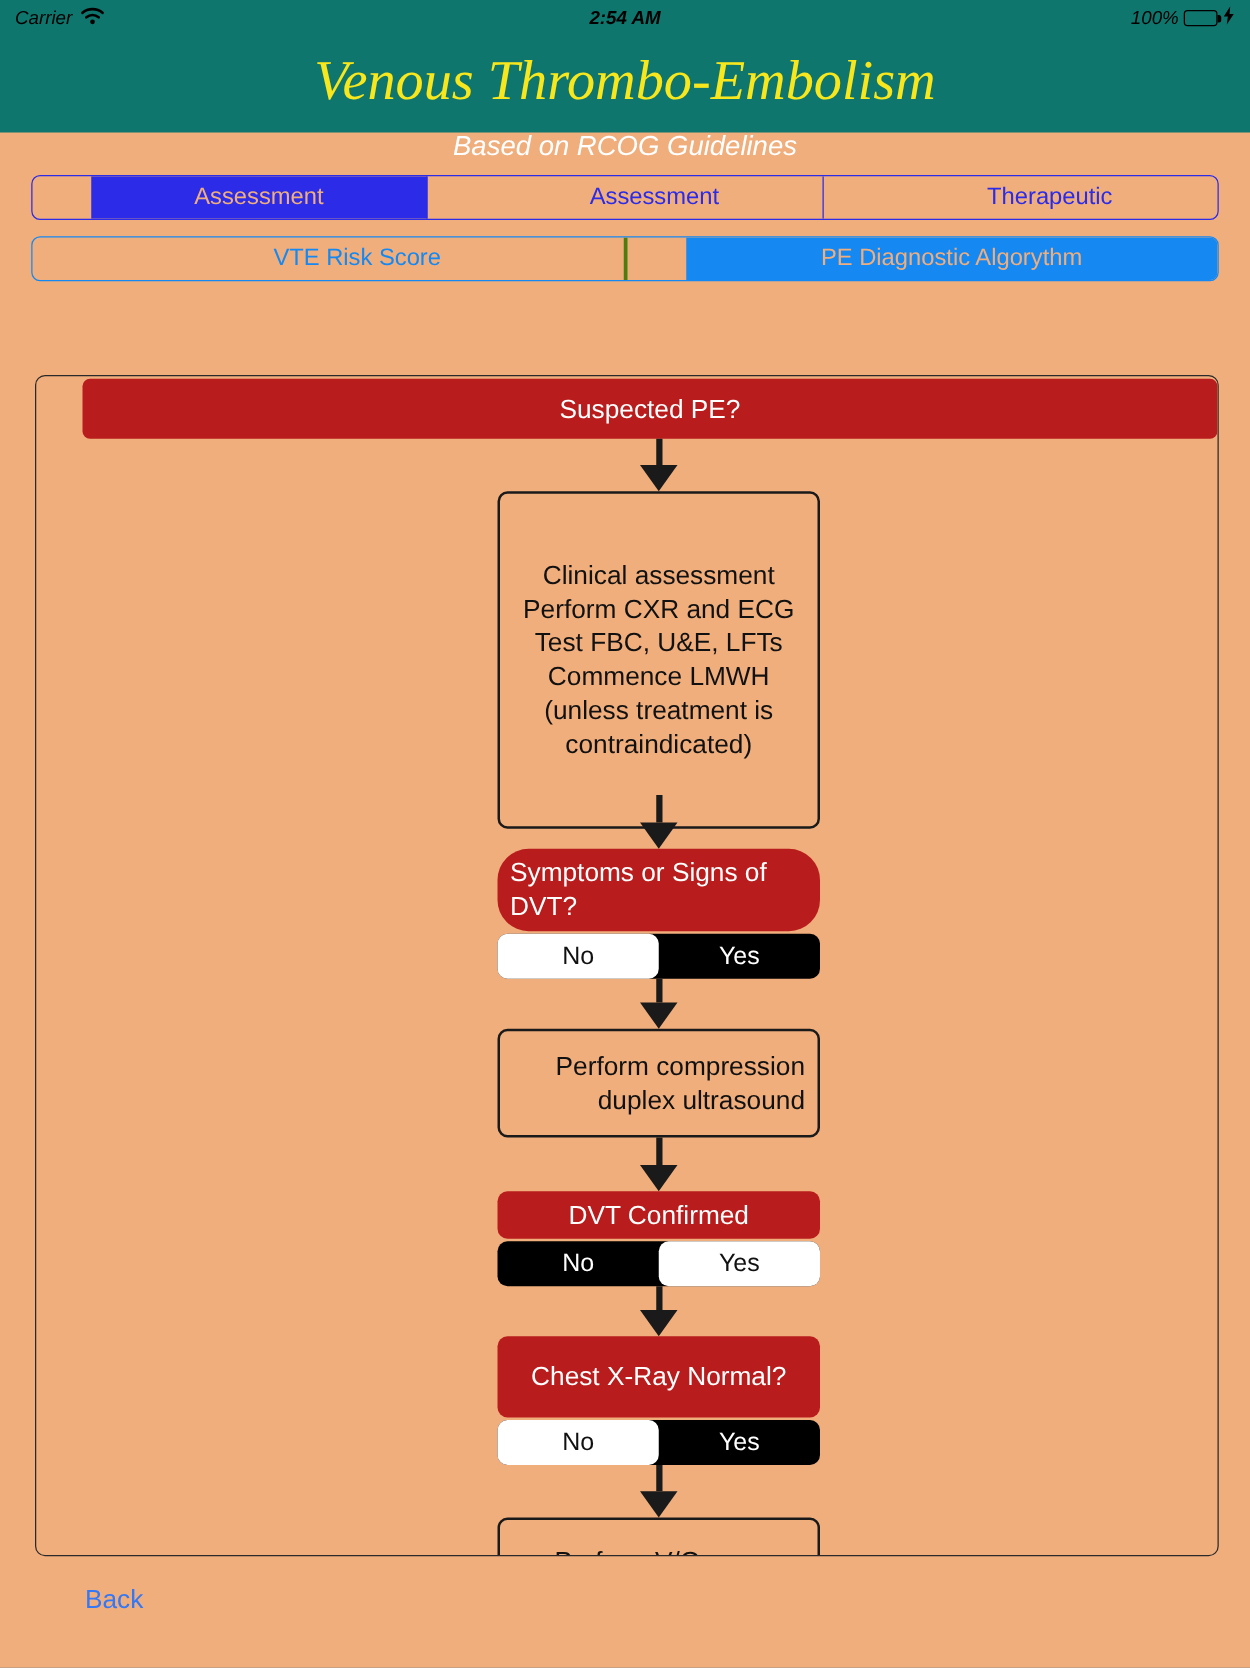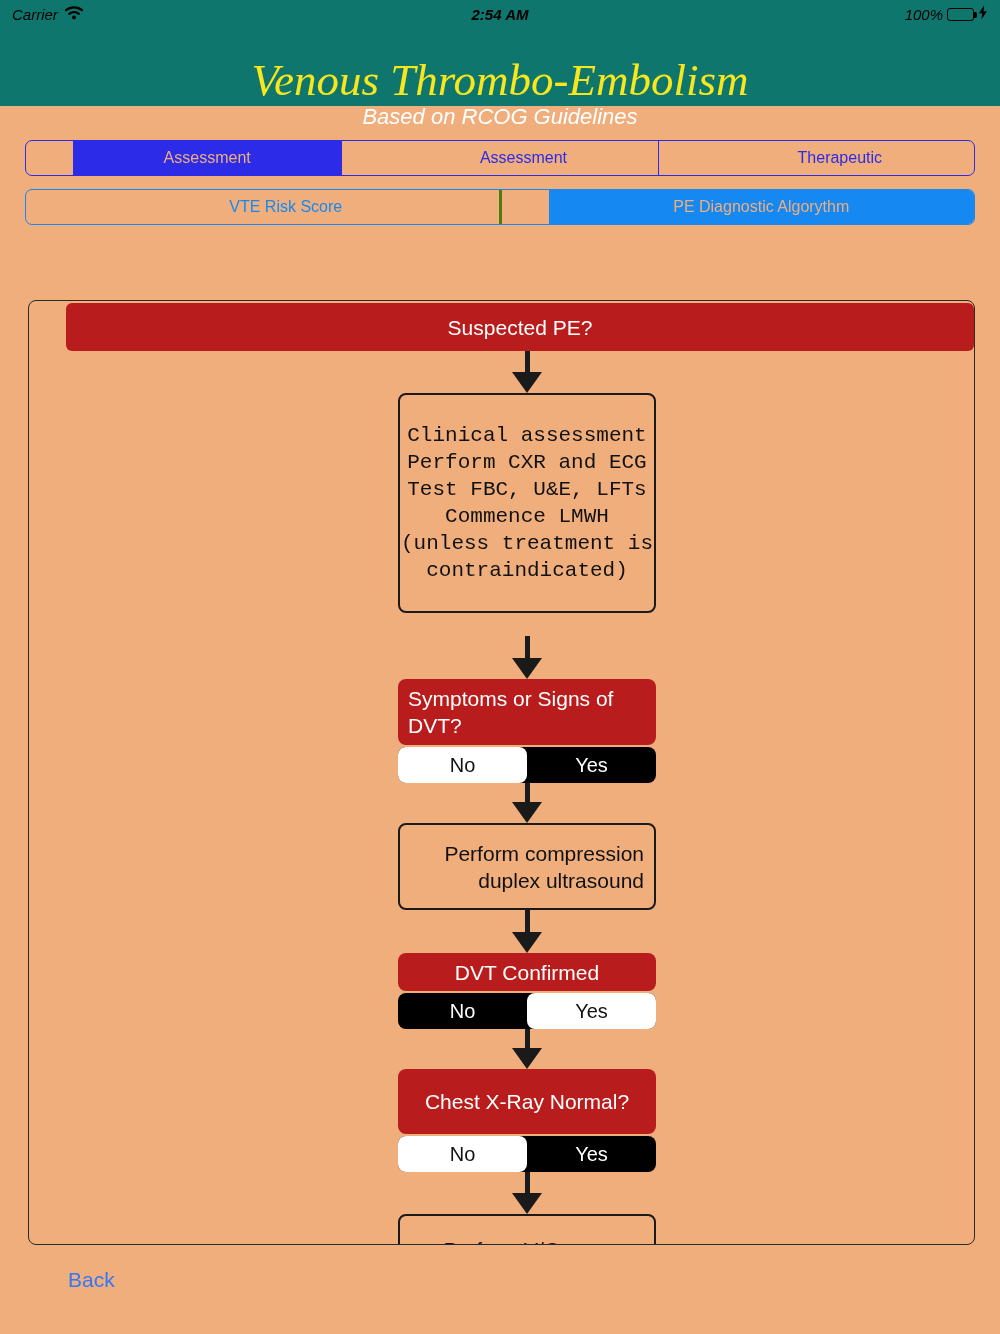--- a/index.html
+++ b/index.html
@@ -26,37 +26,37 @@
   .battery-shell {
     position:relative; width:27px; height:13px;
     border:1px solid #000; border-radius:3px; padding:1px;
   }
   .battery-fill { width:100%; height:100%; background:#53D769; border-radius:1px; }
   .battery-nub {
     position:absolute; right:-4px; top:3.5px; width:3px; height:6px;
     background:#000; border-radius:0 2px 2px 0;
   }
   .page-title {
-    position:absolute; top:52px; left:0; width:100%;
+    position:absolute; top:36px; left:0; width:100%;
     text-align:center; color:#F8E71C;
     font-family:cursive; font-size:45px; line-height:56px; font-weight:400;
   }
   .page-subtitle {
     position:absolute; top:104px; left:0; width:100%;
     text-align:center; color:#FFFFFF; font-size:22px;
   }
 
   
   .seg { position:absolute; left:25px; width:950px; height:36px;
     display:flex; border-radius:7px; overflow:hidden; }
   .seg-primary { top:140px; border:1px solid #2B2BE8; }
   .seg-secondary { top:189px; border:1px solid #1588F2; }
   .seg-item {
     flex:1; display:flex; align-items:center; justify-content:center;
-    font-size:16px; cursor:default;margin-left:47px;
+    font-size:19px; cursor:default;margin-left:47px;
   }
   .seg-primary .seg-item { color:#2B2BE8; border-right:1px solid #2B2BE8; }
   .seg-primary .seg-item:last-child { border-right:none; }
   .seg-primary .seg-item.selected { background:#2B2BE8; color:#F0AE7D; }
   .seg-secondary .seg-item { color:#1588F2; border-right:3px solid #4d7c0f; }
   .seg-secondary .seg-item:last-child { border-right:none; }
   .seg-secondary .seg-item.selected { background:#1588F2; color:#F0AE7D; }
 
   
   .flow-card {
@@ -69,22 +69,22 @@
     text-align:left; font-size:21px; line-height:27px; border-radius:8px;
   }
   .outline-box {
     position:absolute; border:2px solid #1a1a1a; border-radius:8px;
     color:#111; display:flex; align-items:center; justify-content:center;
     text-align:center; font-size:21px; line-height:27px;
   }
   .pre-line { white-space:pre-line; }
 
   .suspected { left:37px; top:2px; width:908px; height:48px; border-radius:6px; }
-  .clinical  { left:369px; top:92px;  width:258px; height:220px;font-family:Liberation Mono, monospace; }
-  .sym-hdr   { left:369px; top:378px; width:258px; height:66px; padding:0 10px; }
+  .clinical  { left:369px; top:92px;  width:258px; height:270px; }
+  .sym-hdr   { left:369px; top:378px; width:258px; height:66px; padding:0 10px;border-radius:25px; }
   .ultra     { left:369px; top:522px; width:258px; height:87px; padding:0 10px;text-align:right; }
   .dvt-hdr   { left:369px; top:652px; width:258px; height:38px; }
   .cxr-hdr   { left:369px; top:768px; width:258px; height:65px; }
   .vq        { left:369px; top:913px; width:258px; height:120px;
                align-items:flex-start; padding-top:20px; }
 
   .yn-row {
     position:absolute; left:369px; width:258px; height:36px;
     background:#000; border-radius:8px; display:flex;
   }

